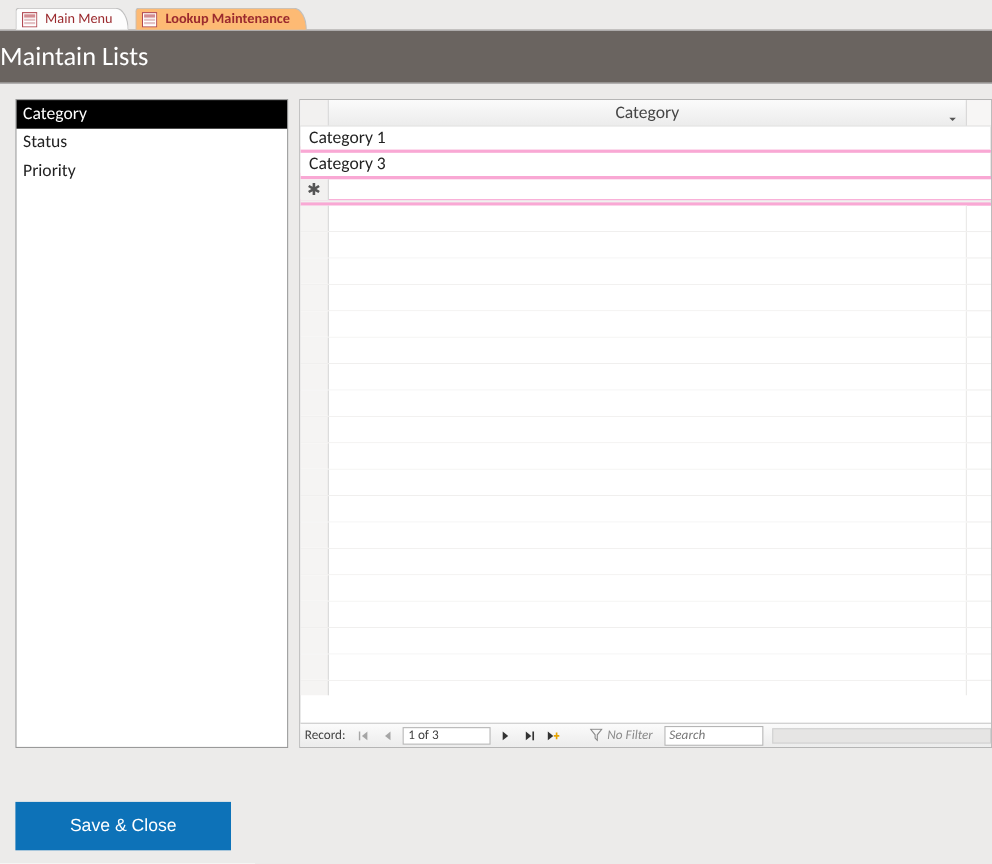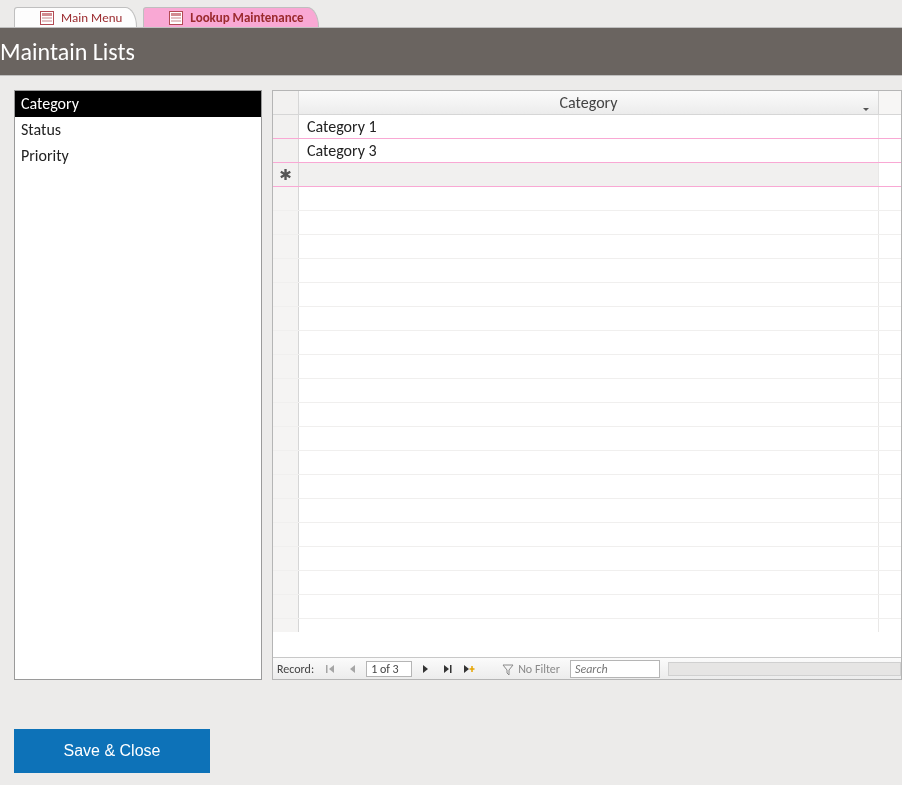--- a/index.html
+++ b/index.html
@@ -21,27 +21,27 @@
     padding-left: 14px;
   }
   .tab {
     display: flex;
     align-items: center;
     height: 20px;
     background: #fdfdfd;
     border: 1px solid #bfbfbf;
     border-bottom: none;
     border-radius: 4px 14px 0 0 / 4px 24px 0 0;
-    padding: 0 14px 0 24px;
+    padding: 0 14px 0 4px;
     margin-right: 6px;
     position: relative;
     cursor: pointer;
   }
   .tab.active {
-    background: #f9a8d4;
+    background: #fdba74;
     border-color: #bfbfbf;
   }
   .tab .tab-icon {
     width: 16px; height: 16px;
     margin-right: 6px;
     display: inline-flex; align-items: center; justify-content: center;
   }
   .tab .tab-icon svg { display:block; }
   .tab .tab-label {
     color: #9b2a2e;
@@ -135,21 +135,22 @@
     transform: translateY(-50%);
     width: 8px; height: 8px;
     cursor: pointer;
   }
   .col-tail { width: 22px; background: #f7f6f5; }
 
   .grid-body { flex:1; overflow: hidden; }
   .grid-row {
     display: flex;
     height: 24px;
-    border-bottom: 1px solid #f9a8d4;
+    border-bottom: 6px solid #f9a8d4;
+    flex-direction: column;
   }
   .grid-row.alt .cell { background: #f1f0ef; }
   .row-selector {
     width: 26px;
     border-right: 1px solid #d6d6d6;
     background: #f2f1f0;
     display:flex; align-items:center; justify-content:center;
     font-size: 15px;
     color:#555;
   }
@@ -180,33 +181,34 @@
     margin-top: 25px;
   }
   .record-nav .label { margin-right: 4px; }
   .navbtn {
     width: 18px; height: 16px;
     display:flex; align-items:center; justify-content:center;
     cursor:pointer;
   }
   .navbtn.disabled { opacity: 0.4; cursor:default; }
   .recbox {
-    width: 46px; height: 16px;
+    width: 80px; height: 16px;
     border: 1px solid #b5b5b5;
     background:#fff;
     font-size:12px;
     padding: 0 4px;
     display:flex; align-items:center;
   }
   .filterbtn {
-    display:flex; align-items:flex-end;
+    display:flex; align-items:flex-start;
     gap:4px;
     color:#8a8a8a;
     padding: 0 6px;
     cursor:pointer;
+    font-style:italic;
   }
   .searchbox {
     width: 90px; height:18px;
     border:1px solid #b5b5b5;
     background:#fff;
     font-size:12px;
     color:#777;
     padding: 0 4px;
     display:flex; align-items:center;font-style:italic;
   }

